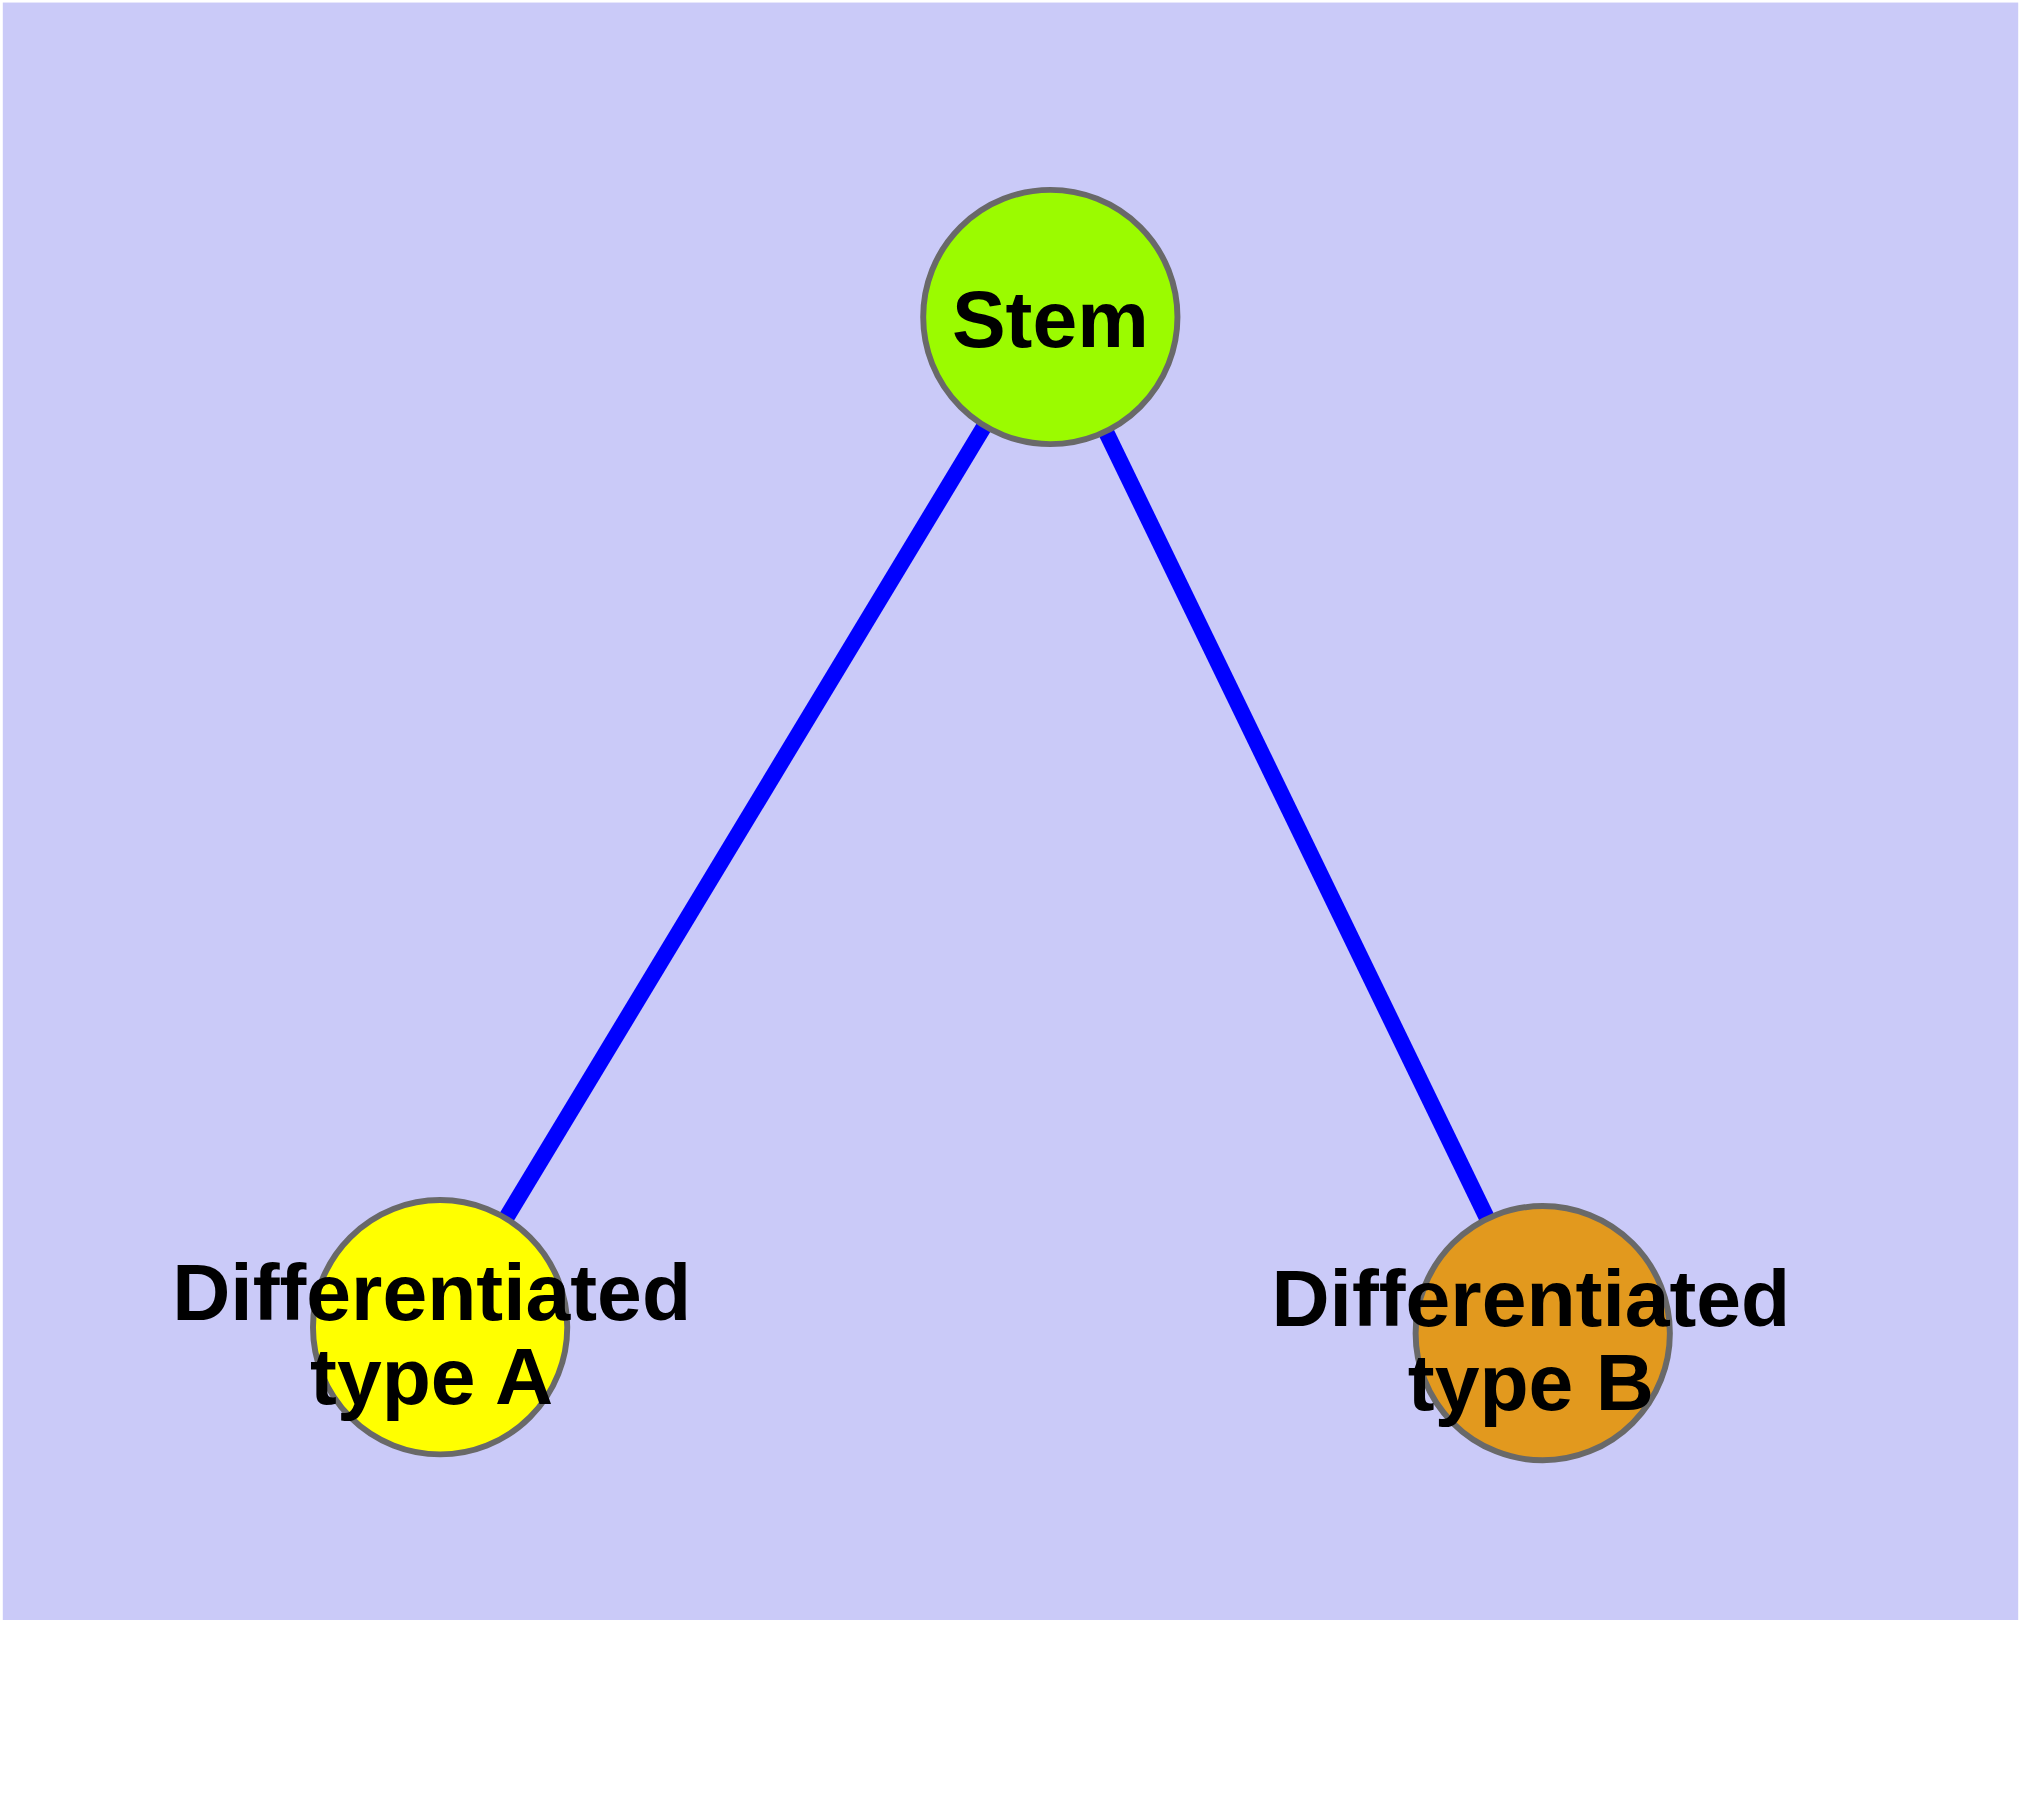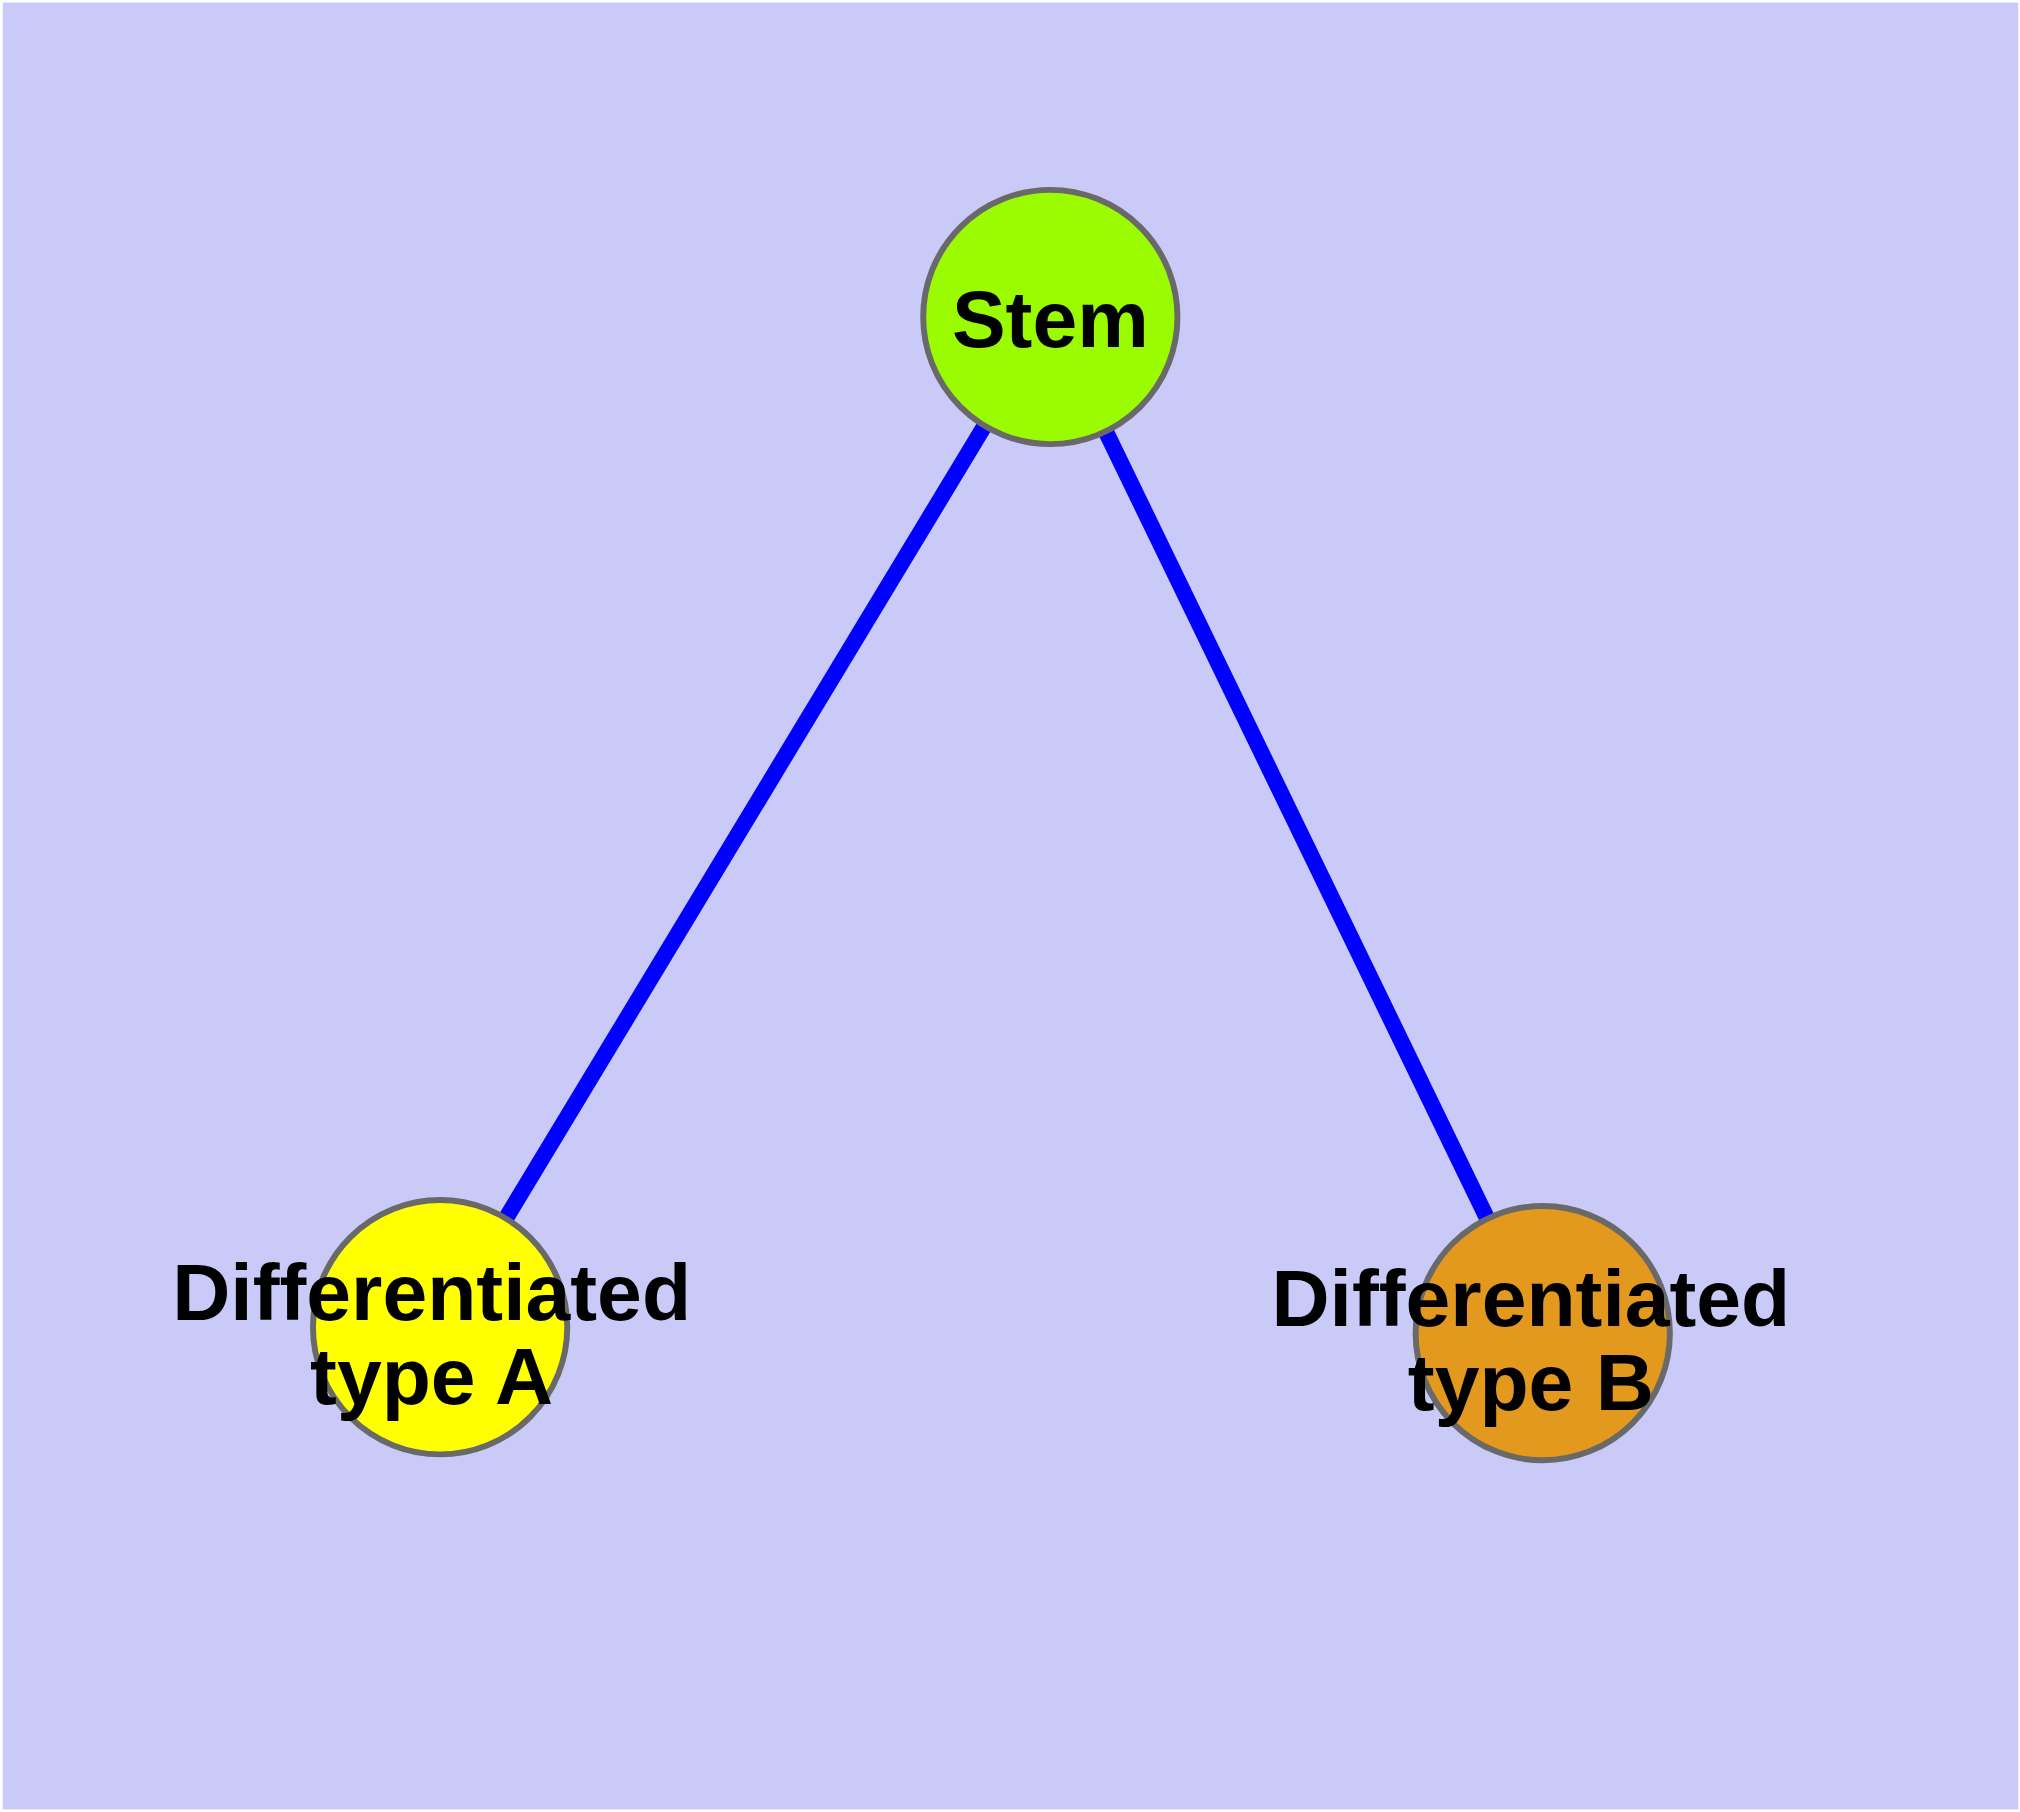--- a/index.html
+++ b/index.html
@@ -3,21 +3,21 @@
 <meta charset="utf-8">
 <style>
   html, body {
     margin: 0;
     padding: 0;
     background: #FFFFFF;
   }
   .stage {
     position: relative;
     width: 2021px;
-    height: 1812px;
+    height: 1620px;
   }
   svg {
     display: block;
     width: 2021px;
     height: 1812px;
   }
   .node-label {
     font-family: "Liberation Sans", "DejaVu Sans", sans-serif;
     font-weight: bold;
     font-size: 95px;

